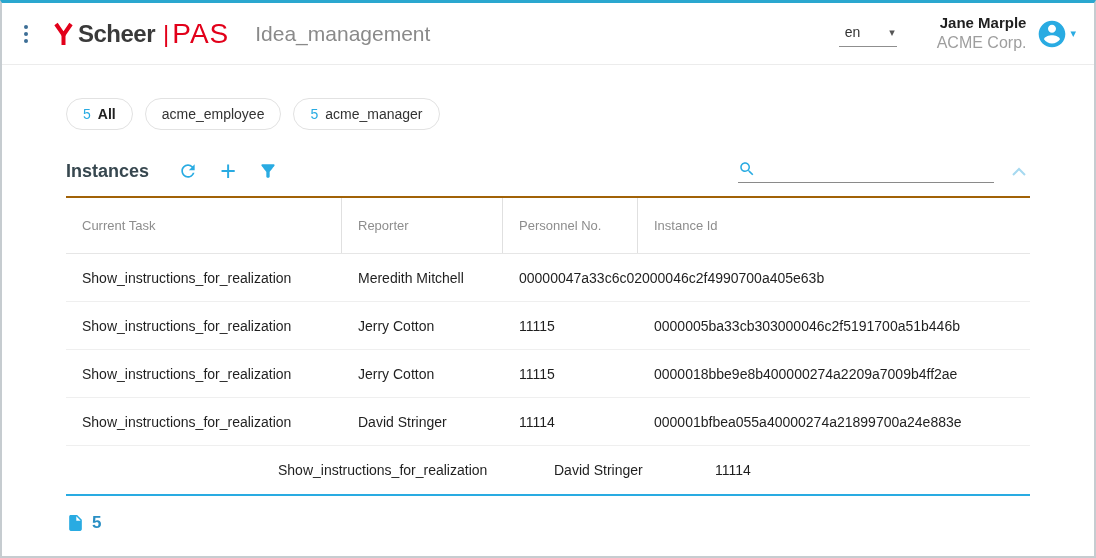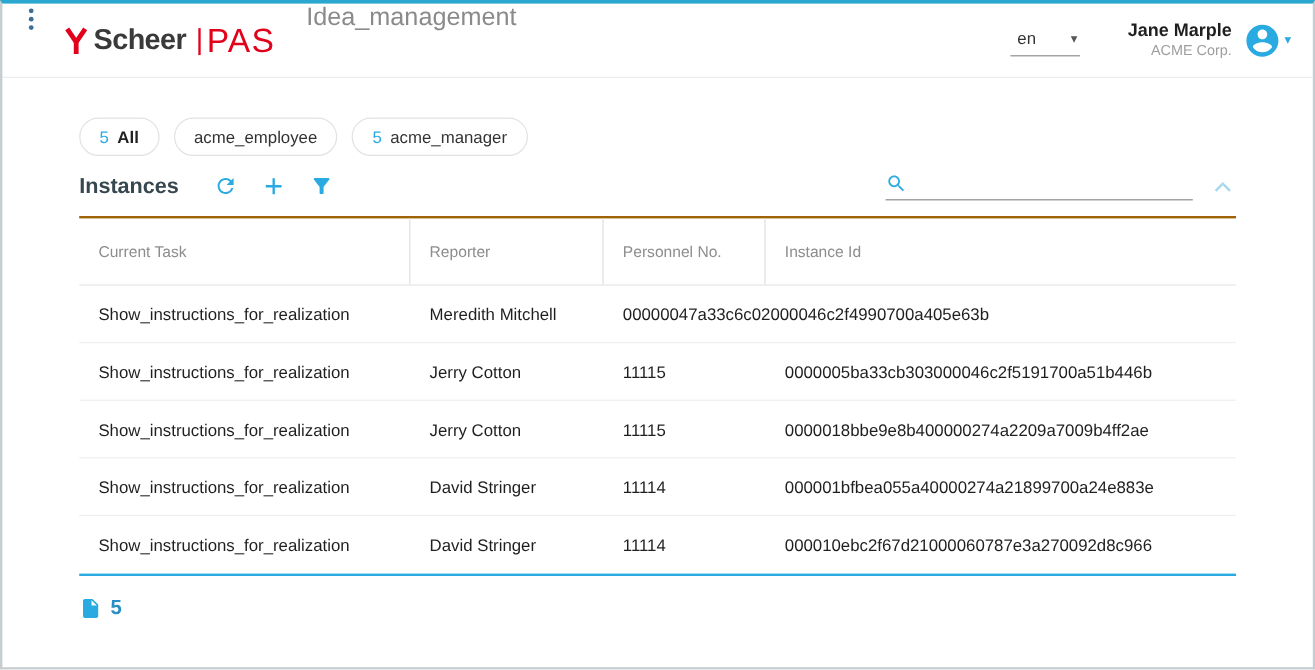--- a/index.html
+++ b/index.html
@@ -2,46 +2,46 @@
 <html><head>
 <meta charset="utf-8">
 <style>
   * { box-sizing: border-box; margin: 0; padding: 0; }
   body { font-family: "Liberation Sans", sans-serif; background: #e8eaec; }
   .page {
     width: 1096px; height: 558px; background: #fff; position: relative;
     border: 2px solid #c6ccd0; border-top: 3px solid #2aa7cf; overflow: hidden;
   }
   
-  .topbar { display: flex; height: 62px; padding: 0 18px 0 16px; border-bottom: 1px solid #ececec; }
+  .topbar { display: flex; align-items: center; height: 62px; padding: 0 18px 0 16px; border-bottom: 1px solid #ececec; }
   .kebab { display: flex; flex-direction: column; gap: 3px; padding: 4px 6px; cursor: pointer; }
   .kebab i { width: 4px; height: 4px; border-radius: 50%; background: #3d6e96; }
   .brand { display: flex; align-items: center; margin-left: 20px; }
   .brand svg { margin-right: 5px; }
   .brand-scheer { font-size: 24px; font-weight: 700; color: #3a3a3a; letter-spacing: -0.5px; }
   .brand-sep { font-size: 24px; font-weight: 300; color: #e2001a; margin: 0 3px 0 8px; }
   .brand-pas { font-size: 28px; font-weight: 400; color: #e2001a; letter-spacing: 1px; }
   .app-title { margin-left: 26px; font-size: 21px; color: #8a8a8a; font-weight: 400; }
   .top-right { margin-left: auto; display: flex; align-items: center; }
   .lang { display: flex; align-items: center; justify-content: space-between; min-width: 58px; border-bottom: 1px solid #8f8f8f; padding: 4px 2px 6px 6px; font-size: 14px; color: #333; cursor: pointer; gap: 12px; }
   .lang .caret { font-size: 11px; color: #555; margin-left: 10px; }
   .user-info { text-align: right; margin-left: 40px; line-height: 1.25; }
   .user-name { font-size: 15px; font-weight: 700; color: #1f1f1f; }
-  .user-org { font-size: 12px; color: #9e9e9e; }
+  .user-org { font-size: 16px; color: #9e9e9e; }
   .avatar-btn { display: flex; align-items: center; margin-left: 10px; cursor: pointer; }
   .avatar-btn .caret { font-size: 11px; color: #29abe2; margin-left: 2px; }
   
   .chips-row { display: flex; gap: 12px; margin: 33px 0 0 64px; }
   .chip { display: inline-flex; align-items: center; gap: 7px; height: 32px; padding: 0 16px; border: 1px solid #e2e2e2; border-radius: 16px; background: #fff; font-size: 14px; cursor: pointer; }
   .chip span:empty { display: none; }
   .chip-count { color: #29abe2; font-weight: 500; }
   .chip-label { color: #333; font-weight: 400; }
   .chip:first-child .chip-label { font-weight: 700; color: #212121; }
   
-  .toolbar { display: flex; align-items: center; height: 34px; margin: 8px 64px 0 64px; justify-content: space-between; }
+  .toolbar { display: flex; align-items: center; height: 34px; margin: 24px 64px 0 64px; justify-content: space-between; }
   .toolbar-title { font-size: 18px; font-weight: 700; color: #37474f; margin-right: 24px; }
   .icon-btn { border: none; background: transparent; cursor: pointer; display: inline-flex; align-items: center; justify-content: center; width: 30px; height: 30px; margin-right: 10px; }
   .plus-glyph { font-size: 27px; font-weight: 300; color: #29abe2; line-height: 1; }
   .search-box { margin-left: auto; display: flex; align-items: center; width: 256px; border-bottom: 1px solid #8a8a8a; padding-bottom: 4px; }
   .search-box input { border: none; outline: none; flex: 1; font-size: 14px; margin-left: 8px; font-family: "Liberation Sans", sans-serif; color: #333; background: transparent; }
   .collapse-btn { border: none; background: transparent; cursor: pointer; margin-left: 14px; padding: 4px; }
   
   .table { margin: 8px 64px 0 64px; border-top: 2px solid #a16207; border-bottom: 2px solid #29abe2; }
   .trow { display: flex; align-items: stretch; }
   .thead { height: 56px; border-bottom: 1px solid #e6e6e6; }
@@ -179,21 +179,20 @@
       <div class="td col-task">Show_instructions_for_realization</div>
       <div class="td col-reporter">David Stringer</div>
       <div class="td col-personnel">11114</div>
       <div class="td col-id">000001bfbea055a40000274a21899700a24e883e</div>
     </div>
 
     <div class="trow tbody-row">
       <div class="td col-task">Show_instructions_for_realization</div>
       <div class="td col-reporter">David Stringer</div>
       <div class="td col-personnel">11114</div>
-      <div class="td col-id">000010ebc2f67d21000060787e3a270092d8c966</div>
     </div>
   </div>
 
   <div class="table-footer">
     <svg width="19" height="22" viewBox="0 0 24 24">
       <path fill="#29abe2" d="M14 2H6c-1.1 0-1.99.9-1.99 2L4 20c0 1.1.89 2 1.99 2H18c1.1 0 2-.9 2-2V8l-6-6zm-1 7V3.5L18.5 9H13z"></path>
     </svg>
     <span class="footer-count">5</span>
   </div>
 

